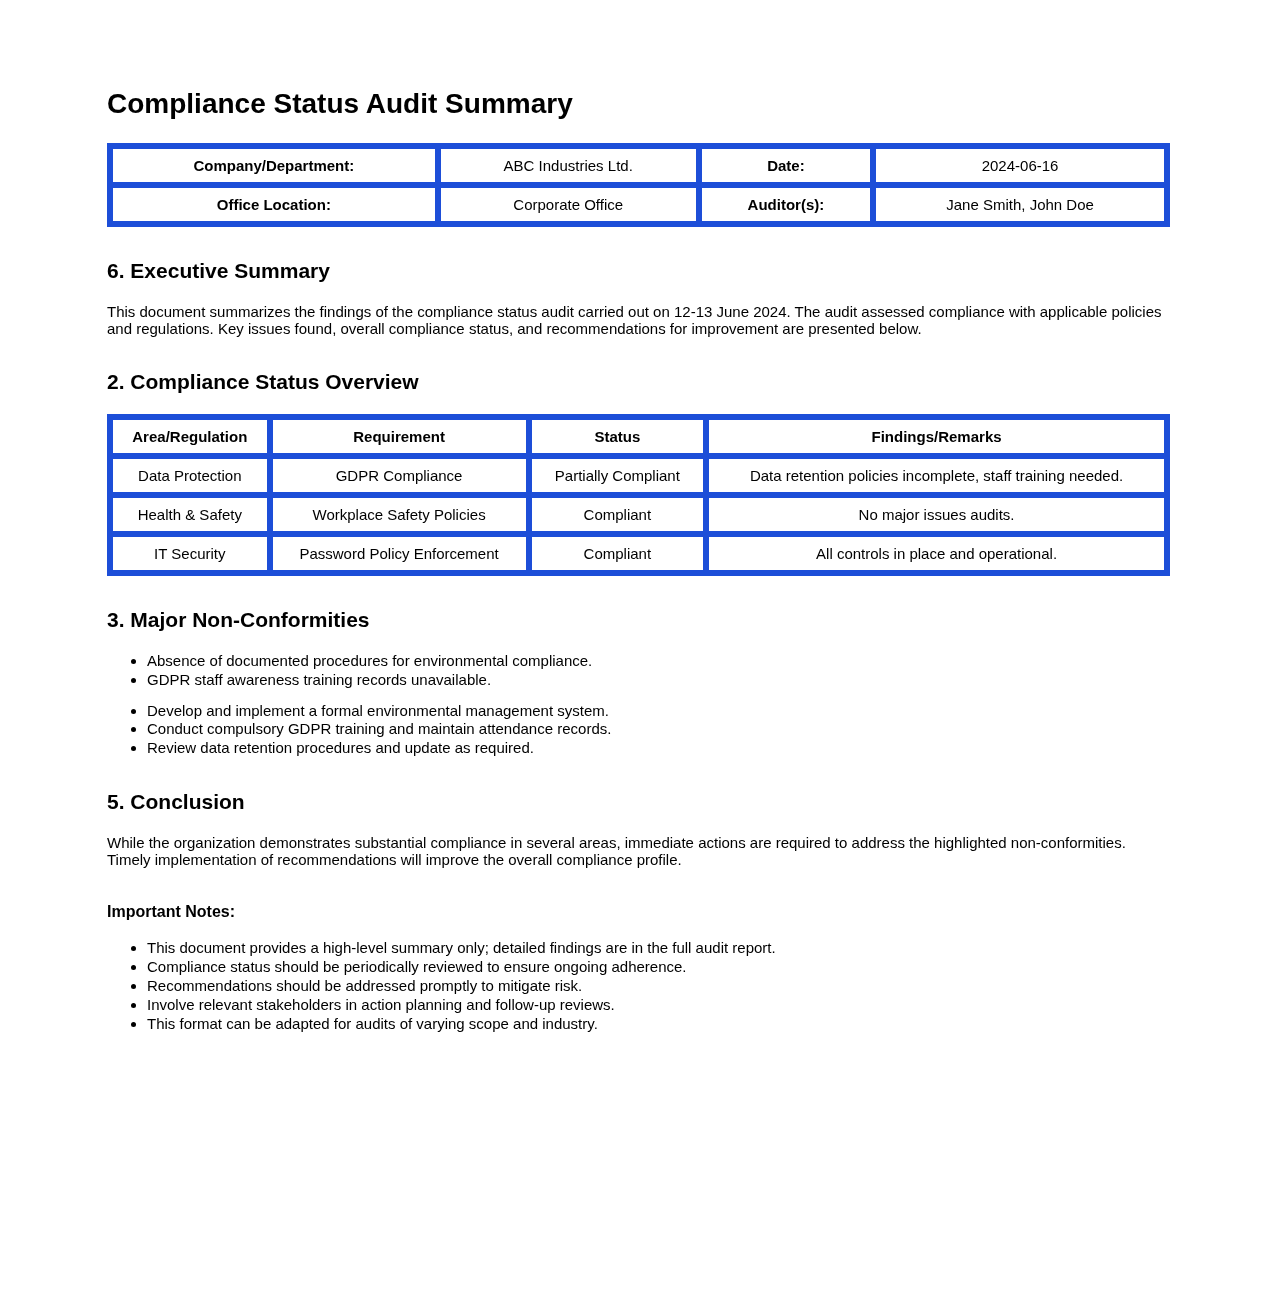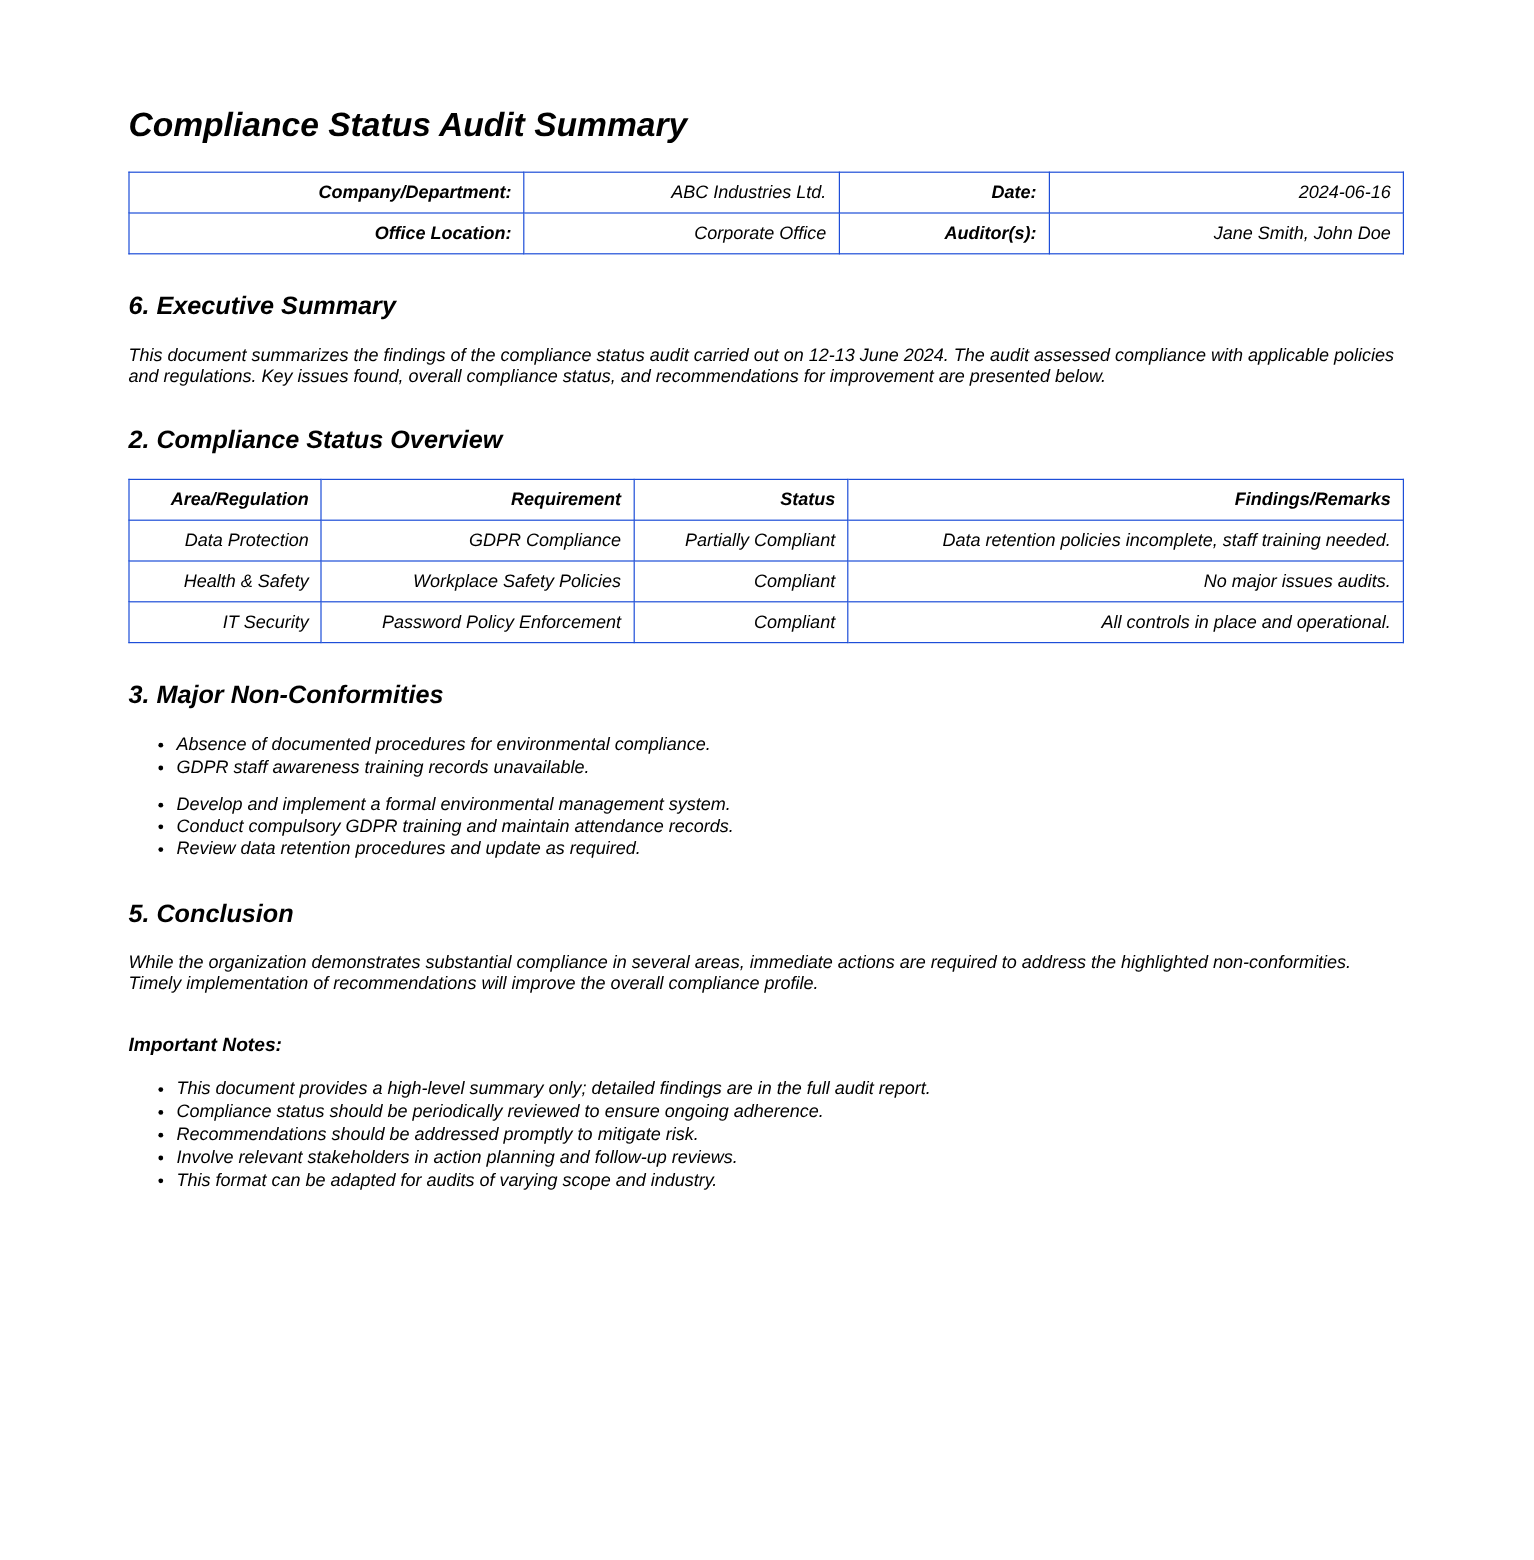--- a/index.html
+++ b/index.html
@@ -11,21 +11,20 @@
   }
   body {
     width: 1278px;
     min-height: 1300px;
     box-sizing: border-box;
   }
   .page {
     box-sizing: border-box;
     width: 1278px;
     padding: 88px 108px 40px 107px;
-    font-style: italic;
   }
   h1.doc-title {
     font-size: 28px;
     font-weight: bold;
     line-height: 1.15;
     margin: 0 0 23px 0;
   }
   h2.section-heading {
     font-size: 21px;
     font-weight: bold;
@@ -42,23 +41,23 @@
     font-size: 15px;
     line-height: 1.14;
     margin: 0 0 12px 0;
   }
   table.grid {
     width: 100%;
     border-collapse: collapse;
     table-layout: fixed;
   }
   table.grid td, table.grid th {
-    border: 1px solid #1d4ed8;
+    border: 6px solid #1d4ed8;
     font-size: 15px;
-    text-align: right;
+    text-align: center;
     vertical-align: middle;
     padding: 8px 10px;
     height: 17px;
     overflow: hidden;
     white-space: nowrap;
   }
   table.grid th { font-weight: bold; }
   td.cell-label { font-weight: bold; }
   .info-table { margin-bottom: 32px; }
   .status-table { margin-bottom: 16px; }

